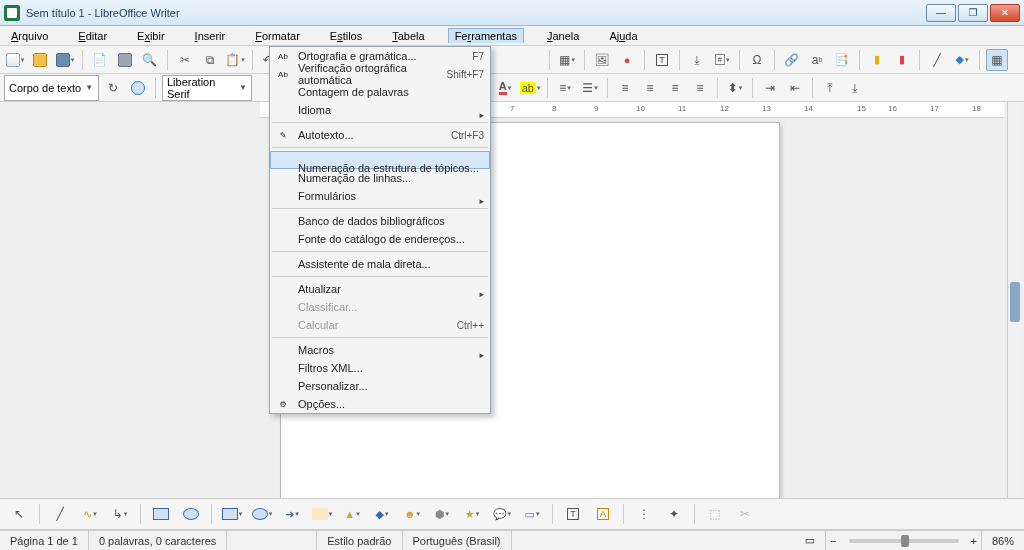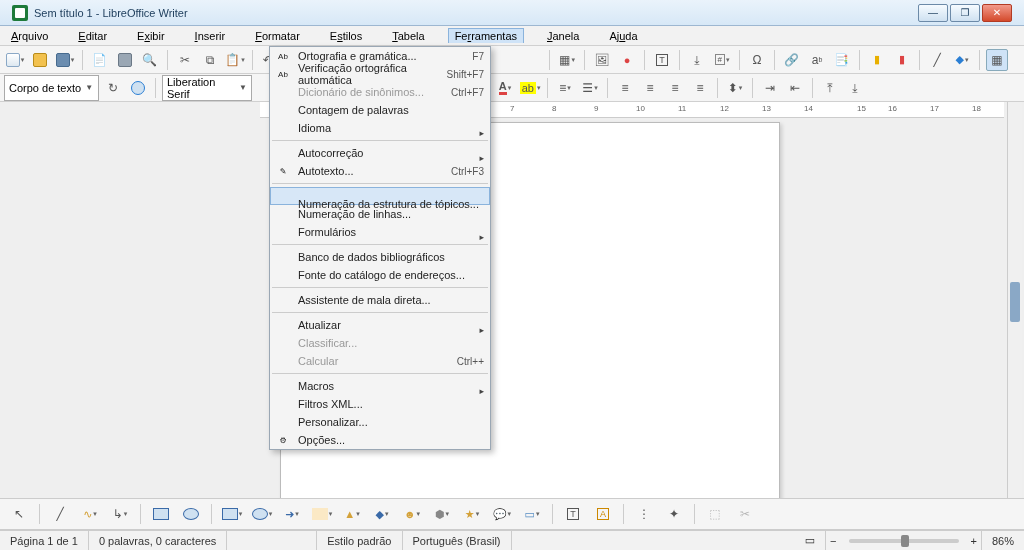--- a/index.html
+++ b/index.html
@@ -1,19 +1,19 @@
 <!DOCTYPE html>
 <html><head>
 <meta charset="utf-8">
 <style>
 * { margin:0; padding:0; box-sizing:border-box; font-family:"Segoe UI", Tahoma, sans-serif; font-size:11px; }
 body { width:1024px; height:550px; background:#fff; overflow:hidden; position:relative; }
 
 
-.titlebar { height:26px; background:linear-gradient(#eaf3fb,#d7e8f7); border-bottom:1px solid #9db7d1; display:flex; align-items:center; padding:0 12px; }
+.titlebar { height:26px; background:linear-gradient(#eaf3fb,#d7e8f7); border-bottom:1px solid #9db7d1; display:flex; align-items:center; padding:0 4px; }
 .titlebar .appicon { width:16px; height:16px; background:#1e7a3a; border-radius:2px; margin-right:6px; position:relative;}
 .titlebar .appicon::after{content:"";position:absolute;inset:3px;background:#fff;border-radius:1px;}
 .titlebar .title { color:#1b3b5a; }
 .titlebar .winbtns { margin-left:auto; display:flex; gap:2px;}
 .winbtn { width:30px; height:18px; border:1px solid #6c8aa8; background:linear-gradient(#f6fbff,#cfe1f1); border-radius:2px; display:flex; align-items:center; justify-content:center; font-size:10px; color:#2b4a68;}
 .winbtn.close{ background:linear-gradient(#f29a8b,#d44a2c); color:#fff; border-color:#b23b24;}
 
 
 .menubar { height:20px; background:#f2f2f2; border-bottom:1px solid #d0d0d0; display:flex; align-items:center; padding:0 4px; gap:16px;}
 .menuitem { padding:2px 7px; cursor:default; }
@@ -202,36 +202,28 @@
     <div class="dmi">
       <span class="dicon" style="font-size: 8px;">Ab</span>
       <span>Ortografia e gramática...</span>
       <span class="shortcut">F7</span>
     </div>
     <div class="dmi">
       <span class="dicon" style="font-size: 8px;">Ab</span>
       <span>Verificação ortográfica automática</span>
       <span class="shortcut">Shift+F7</span>
     </div>
-    <div class="dmi disabled">
-      <span>Dicionário de sinônimos...</span>
-      <span class="shortcut">Ctrl+F7</span>
-    </div>
     <div class="dmi">
       <span>Contagem de palavras</span>
     </div>
     <div class="dmi">
       <span>Idioma</span>
       <span class="sub"></span>
     </div>
     <hr>
-    <div class="dmi">
-      <span>Autocorreção</span>
-      <span class="sub"></span>
-    </div>
     <div class="dmi">
       <span class="dicon" style="font-size: 8px;">✎</span>
       <span>Autotexto...</span>
       <span class="shortcut">Ctrl+F3</span>
     </div>
     <hr>
     <div class="dmi hl">
       <span>Numeração da estrutura de tópicos...</span>
     </div>
     <div class="dmi">

